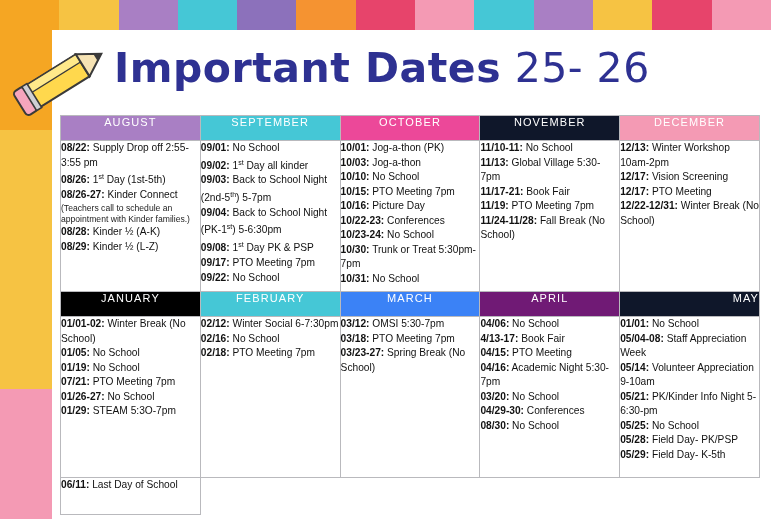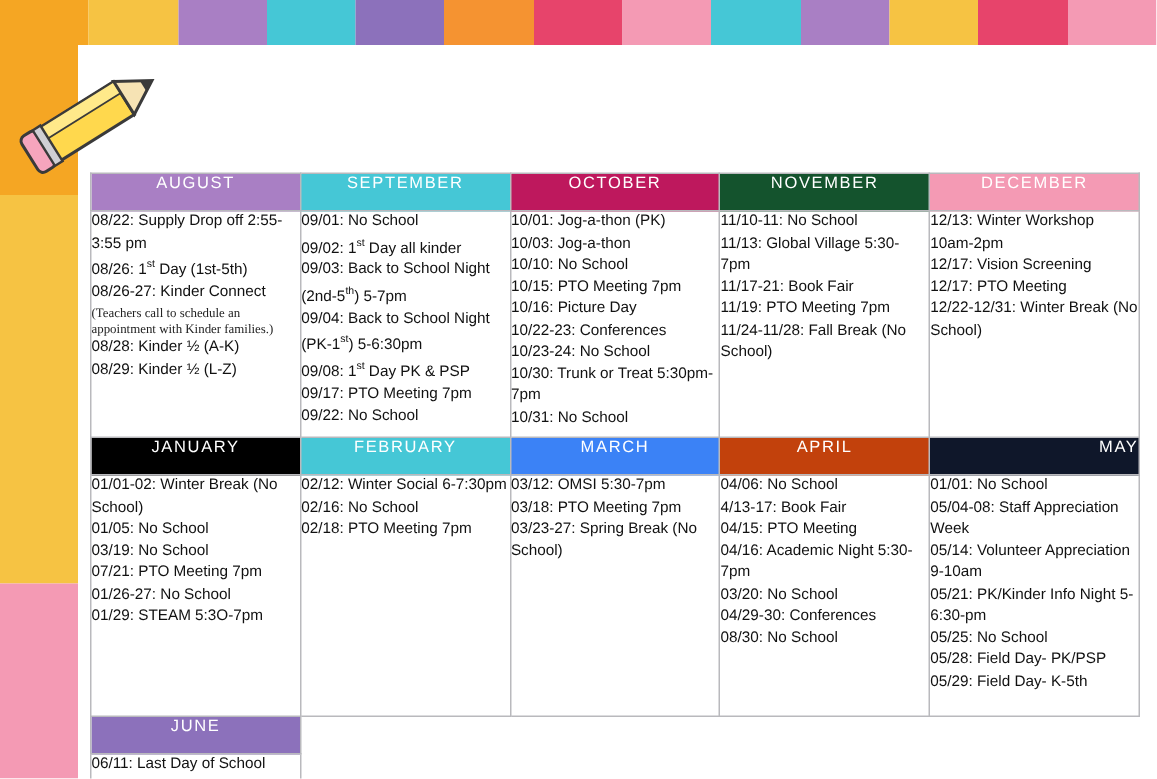--- a/index.html
+++ b/index.html
@@ -93,28 +93,27 @@
     font-family: "Liberation Sans", sans-serif;
   }
   .cell {
     height: 150px;
     padding: 8px 7px 4px 7px;
     font-size: 10.2px;
     line-height: 14.5px;
     color: #111111;
   }
   .cell .entry { margin: 0 0 0 0; }
-  .cell b { font-weight: normal; }
+  .cell b { font-weight: bold; }
   .note {
     font-size: 8.6px;
     line-height: 11px;
     color: #222;
     display: block;
     margin-top: 1px;
-    font-family: Liberation Serif, serif;
   }
   sup { font-size: 7px; vertical-align: super; }
   .row2 .cell { height: 160px; }
   .row3 .cell { height: 36px; }
 </style>
 </head>
 <body>
 
 <div class="page">
 
@@ -146,28 +145,32 @@
       <g transform="rotate(-32 60 45)">
         <rect x="20" y="32" width="62" height="26" fill="#ffd84d" stroke="#3a3a3a" stroke-width="2"></rect>
         <rect x="20" y="32" width="62" height="9" fill="#ffe98a" stroke="#3a3a3a" stroke-width="1.2"></rect>
         <polygon points="82,32 104,45 82,58" fill="#f6e3b4" stroke="#3a3a3a" stroke-width="2"></polygon>
         <polygon points="97,40.5 104,45 97,49.5" fill="#3a3a3a"></polygon>
         <rect x="8" y="31" width="13" height="28" rx="4" fill="#f6a5bd" stroke="#3a3a3a" stroke-width="2"></rect>
         <rect x="19" y="31" width="6" height="28" fill="#cfcfd4" stroke="#3a3a3a" stroke-width="1.6"></rect>
       </g>
     </svg>
 
+    <div class="title">
+      <span class="t-bold">Impor</span><span class="t-bold">t</span><span class="t-bold">ant Dates</span>
+      <span class="t-light">25- 26</span>
+    </div>
 
     <table class="cal">
       <tbody id="cal-body">
           <tr>
             <th class="mhead" style="background: rgb(169, 127, 196);">AUGUST</th>
             <th class="mhead" style="background: rgb(69, 199, 214);">SEPTEMBER</th>
-            <th class="mhead" style="background: #be185d;">OCTOBER</th>
-            <th class="mhead" style="background: #14532d;">NOVEMBER</th>
+            <th class="mhead" style="background: #ec4899;">OCTOBER</th>
+            <th class="mhead" style="background: #0f172a;">NOVEMBER</th>
             <th class="mhead" style="background: rgb(244, 154, 180);">DECEMBER</th>
           </tr>
           <tr class="row1">
             <td class="cell">
               <div class="entry"><b>08/22:</b><span> Supply Drop off 2:55-3:55 pm</span></div>
               <div class="entry"><b>08/26:</b><span> 1</span><sup>st</sup><span> Day (1st-5th)</span></div>
               <div class="entry"><b>08/26-27:</b><span> Kinder Connect</span></div>
               <span class="note">(Teachers call to schedule an appointment with Kinder families.)</span>
               <div class="entry"><b>08/28:</b><span> Kinder ½ (A-K)</span></div>
               <div class="entry"><b>08/29:</b><span> Kinder ½ (L-Z)</span></div>
@@ -203,28 +206,28 @@
               <div class="entry"><b>12/13:</b><span> Winter Workshop 10am-2pm</span></div>
               <div class="entry"><b>12/17:</b><span> Vision Screening</span></div>
               <div class="entry"><b>12/17:</b><span> PTO Meeting</span></div>
               <div class="entry"><b>12/22-12/31:</b><span> Winter Break (No School)</span></div>
             </td>
           </tr>
           <tr>
             <th class="mhead" style="background: #000000;">JANUARY</th>
             <th class="mhead" style="background: rgb(69, 199, 214);">FEBRUARY</th>
             <th class="mhead" style="background: #3b82f6; margin-left: 48px;">MARCH</th>
-            <th class="mhead" style="background: #c2410c;">APRIL</th>
+            <th class="mhead" style="background: #701a75;">APRIL</th>
             <th class="mhead" style="background: #0f172a; text-align: right;">MAY</th>
           </tr>
           <tr class="row2">
             <td class="cell">
               <div class="entry"><b>01/01-02:</b><span> Winter Break (No School)</span></div>
               <div class="entry"><b>01/05:</b><span> No School</span></div>
-              <div class="entry"><b>03/19:</b><span> No School</span></div>
+              <div class="entry"><b>01/19:</b><span> No School</span></div>
               <div class="entry"><b>07/21:</b><span> PTO Meeting 7pm</span></div>
               <div class="entry"><b>01/26-27:</b><span> No School</span></div>
               <div class="entry"><b>01/29:</b><span> STEAM 5:3O-7pm</span></div>
             </td>
             <td class="cell">
               <div class="entry"><b>02/12:</b><span> Winter Social 6-7:30pm</span></div>
               <div class="entry"><b>02/16:</b><span> No School</span></div>
               <div class="entry"><b>02/18:</b><span> PTO Meeting 7pm</span></div>
             </td>
             <td class="cell">
@@ -244,27 +247,20 @@
             <td class="cell">
               <div class="entry"><b>01/01:</b><span> No School</span></div>
               <div class="entry"><b>05/04-08:</b><span> Staff Appreciation Week</span></div>
               <div class="entry"><b>05/14:</b><span> Volunteer Appreciation 9-10am</span></div>
               <div class="entry"><b>05/21:</b><span> PK/Kinder Info Night 5-6:30-pm</span></div>
               <div class="entry"><b>05/25:</b><span> No School</span></div>
               <div class="entry"><b>05/28:</b><span> Field Day- PK/PSP</span></div>
               <div class="entry"><b>05/29:</b><span> Field Day- K-5th</span></div>
             </td>
           </tr>
-          <tr>
-            <th class="mhead" style="background: rgb(140, 113, 187);">JUNE</th>
-            <th style="border: none;"></th>
-            <th style="border: none;"></th>
-            <th style="border: none;"></th>
-            <th style="border: none;"></th>
-          </tr>
           <tr class="row3">
             <td class="cell">
               <div class="entry"><b>06/11:</b><span> Last Day of School</span></div>
             </td>
             <td style="border: none;"></td>
             <td style="border: none;"></td>
             <td style="border: none;"></td>
             <td style="border: none;"></td>
           </tr>
         </tbody>

